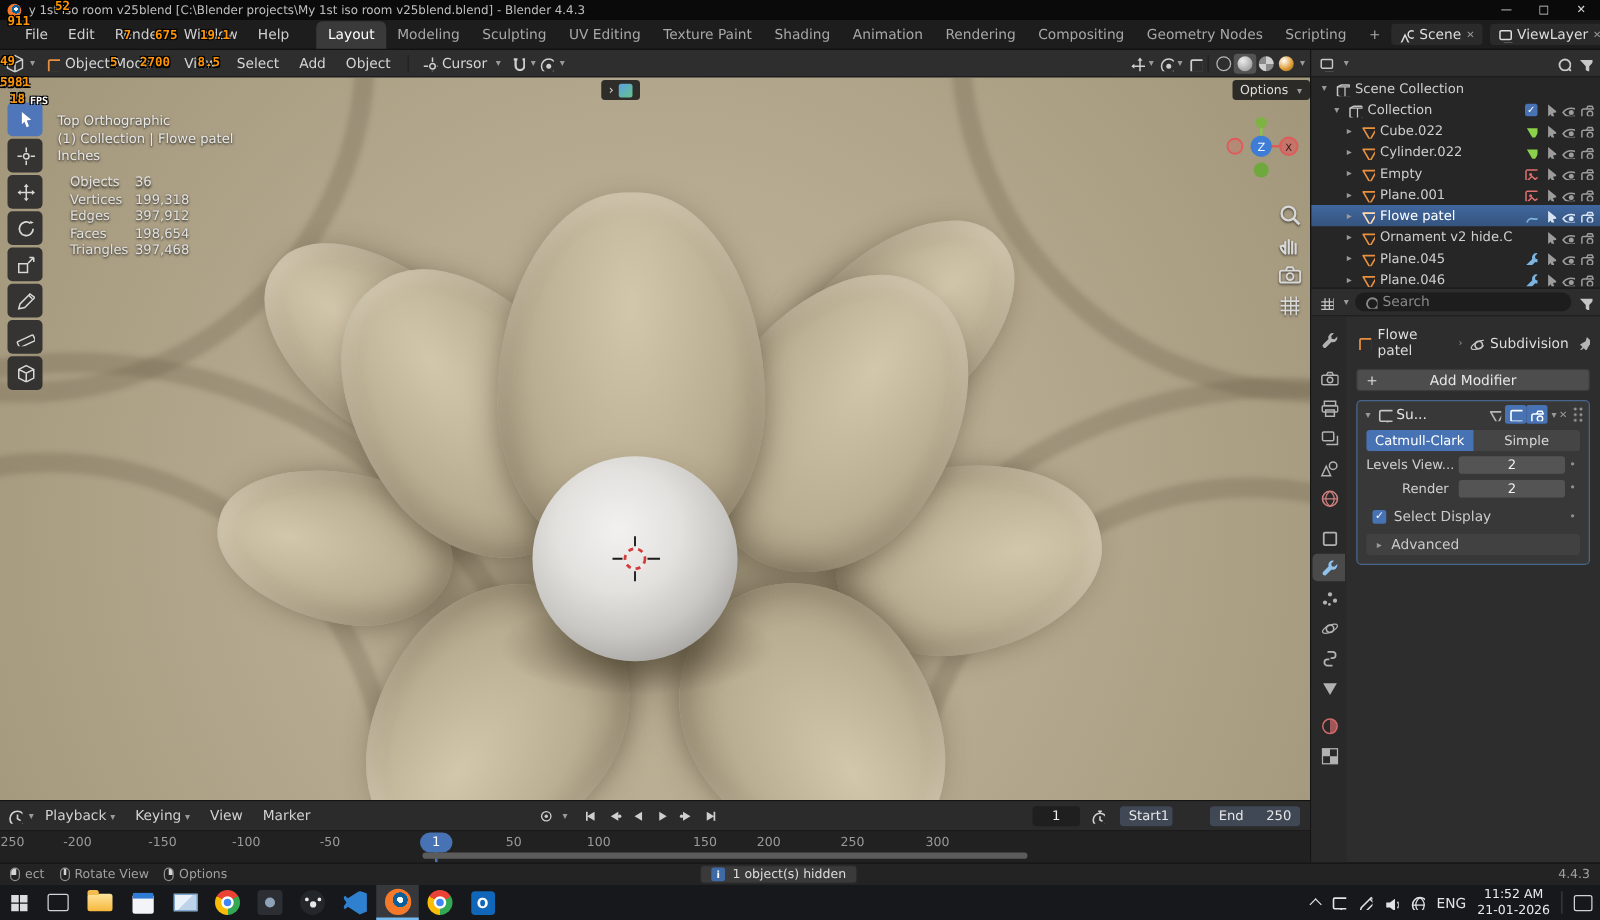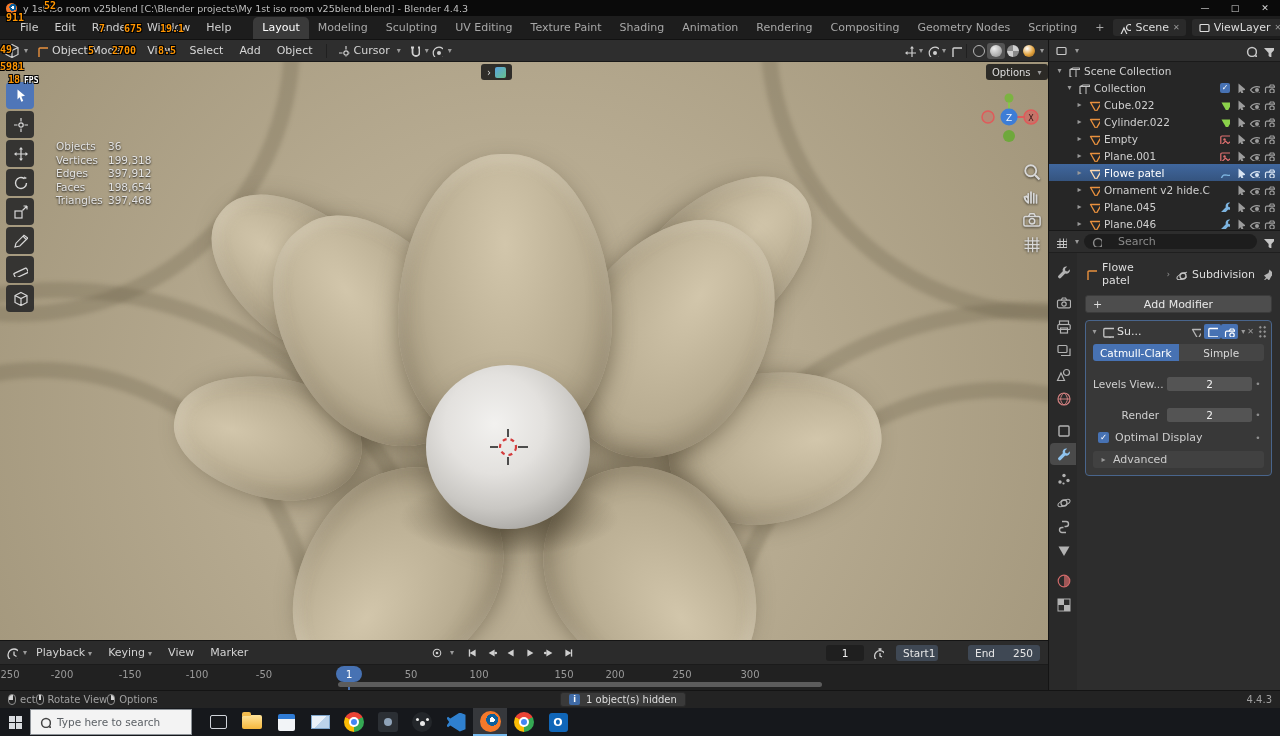--- a/index.html
+++ b/index.html
@@ -56,56 +56,56 @@
   .ol-body{position:absolute;top:22px;left:0;right:0}
   .ol-row{height:17px;display:flex;align-items:center;font-size:10.5px;color:#cfcfcf;padding-left:6px;gap:4px}
   .ol-row.sel{background:linear-gradient(#40679e,#35547f);color:#fff}
   .ol-exp{width:9px;font-size:8px;color:#9a9a9a;text-align:center}
   .ol-icons{margin-left:auto;display:flex;gap:4px;padding-right:5px;color:#9c9c9c;align-items:center}
   .olchk{width:10px;height:10px;background:#4772b3;border-radius:2px;color:#fff;font-size:8px;line-height:10px;text-align:center}
   .c-orange{color:#e9913e}.c-green{color:#8bd14a}.c-red{color:#e07070}.c-steel{color:#7db4e0}.c-gray{color:#c4c4c4}
   
   .props{position:absolute;left:1048px;top:230px;width:232px;height:460px;background:#2d2d2d;border-left:1px solid #141414;border-top:1px solid #191919}
   .pr-head{height:22px;display:flex;align-items:center;gap:5px;padding:0 6px;border-bottom:1px solid #1f1f1f;color:#c6c6c6}
-  .pr-search{flex:1;display:flex;align-items:center;gap:16px;background:#1d1d1d;border-radius:9px;height:15px;padding:0 7px;color:#8a8a8a}
+  .pr-search{flex:1;display:flex;align-items:center;gap:4px;background:#1d1d1d;border-radius:9px;height:15px;padding:0 7px;color:#8a8a8a}
   .pr-tabs{position:absolute;left:0;top:22px;width:28px;bottom:0;background:#292929;display:flex;flex-direction:column;align-items:center;padding-top:8px;gap:2px}
   .ptab{width:26px;height:22px;display:flex;align-items:center;justify-content:center;color:#b2b2b2;border-radius:4px 0 0 4px}
   .ptab.active{background:#4a4a4a;color:#fff}
   .pr-main{position:absolute;left:28px;top:22px;right:0;bottom:0}
   .bc{display:flex;align-items:center;gap:5px;padding:8px 8px 6px;color:#dedede}
   .addmod{margin:2px 8px;height:18px;background:#4d4d4d;border:1px solid #3b3b3b;border-radius:3px;display:flex;align-items:center;justify-content:center;color:#e8e8e8;position:relative}
   .addmod .pl{position:absolute;left:7px;color:#ddd}
   .modpanel{margin:7px 8px 0;background:#383838;border:1px solid #49658c;border-radius:4px;padding-bottom:5px}
   .mp-head{display:flex;align-items:center;gap:3px;height:21px;padding:0 4px;color:#e3e3e3}
   .mtog{width:17px;height:15px;border-radius:2px;display:flex;align-items:center;justify-content:center;color:#b5b5b5}
   .mtog.on{background:#4772b3;color:#fff}
   .dragdots{width:9px;height:13px;background-image:radial-gradient(#9a9a9a 1px,transparent 1.3px);background-size:4.5px 4.5px;margin-left:2px}
   .seg{display:flex;margin:2px 7px;height:17px;border-radius:3px;overflow:hidden;font-size:10.5px}
   .seg>div{flex:1;display:flex;align-items:center;justify-content:center;background:#454545;color:#d8d8d8}
   .seg>div.on{background:#4772b3;color:#fff}
-  .mrow{display:flex;align-items:center;height:17px;padding:0 7px;margin-top:14px}
+  .mrow{display:flex;align-items:center;height:17px;padding:0 7px;margin-top:2px}
   .mlabel{width:74px;text-align:right;padding-right:8px;color:#cfcfcf;font-size:10.5px;white-space:nowrap}
   .mval{flex:1;height:14px;background:#545454;border-radius:2.5px;display:flex;align-items:center;justify-content:center;color:#f2f2f2;font-size:10.5px}
   .mdot{width:12px;text-align:center;color:#8e8e8e;font-size:9px}
   .mchk{width:11px;height:11px;background:#4772b3;border-radius:2px;color:#fff;font-size:8.5px;line-height:11px;text-align:center;margin-right:6px}
   .adv{display:flex;align-items:center;gap:5px;height:17px;margin:5px 7px 2px;background:#414141;border-radius:3px;padding:0 6px;color:#cbcbcb}
   
   .timeline{position:absolute;left:0;top:640px;width:1048px;height:50px;background:#242424;border-top:1px solid #141414}
   .tl-head{position:relative;height:24px;background:#2b2b2b;display:flex;align-items:center;gap:2px;padding:0 6px;border-bottom:1px solid #1b1b1b;color:#d2d2d2}
   .tl-head .men{padding:0 7px}
   .tbt{width:17px;height:17px;display:flex;align-items:center;justify-content:center;color:#cfcfcf}
   .ffield{position:absolute;left:826px;top:4px;width:38px;height:16px;background:#1f1f1f;border-radius:3px;color:#f0f0f0;text-align:center;line-height:16px;font-size:10.5px}
   .sef{position:absolute;top:4px;height:16px;background:#3f4854;border-radius:3px;display:flex;align-items:center;justify-content:space-between;padding:0 7px;color:#e6e6e6;font-size:10.5px}
   .tl-ruler{position:absolute;top:24px;left:0;right:0;bottom:0;background:#212121}
   .tick{position:absolute;top:4px;font-size:10px;color:#9a9a9a;transform:translateX(-50%)}
   .playhead{position:absolute;left:336px;top:1px;width:26px;height:16px;background:#4772b3;border-radius:8px;color:#fff;text-align:center;line-height:16px;font-size:10.5px}
   .phline{position:absolute;left:348px;top:16px;width:2px;bottom:0;background:#4772b3}
   .tl-scroll{position:absolute;left:338px;width:484px;bottom:3px;height:5px;background:#5c5c5c;border-radius:3px}
   
-  .statusbar{position:absolute;left:0;top:690px;width:1280px;height:18px;background:#232323;border-top:1px solid #141414;display:flex;align-items:center;font-size:10px;color:#a0a0a0;padding:0 8px;gap:0}
+  .statusbar{position:absolute;left:0;top:690px;width:1280px;height:18px;background:#232323;border-top:1px solid #141414;display:flex;align-items:center;font-size:10px;color:#a0a0a0;padding:0 8px;gap:12px}
   .hint{display:flex;align-items:center;gap:4px}
   .mouseic{width:8px;height:11px;border:1px solid #8f8f8f;border-radius:4px;position:relative;display:inline-block}
   .mouseic::before{content:"";position:absolute;background:#d5d5d5}
   .mouseic.ml::before{left:0;top:0;width:3.5px;height:4.5px;border-radius:3px 0 0 0}
   .mouseic.mm::before{left:2.6px;top:0;width:2px;height:5px}
   .mouseic.mr::before{right:0;top:0;width:3.5px;height:4.5px;border-radius:0 3px 0 0}
   .note{position:absolute;left:560px;top:1px;height:15px;background:#3a3a3a;border:1px solid #2a2a2a;border-radius:3px;display:flex;align-items:center;gap:6px;padding:0 8px;color:#ddd}
   .noteic{width:11px;height:11px;background:#3f6aa5;border-radius:2px;color:#fff;font-size:8px;line-height:11px;text-align:center;font-weight:bold}
   
   .taskbar{position:absolute;left:0;top:708px;width:1280px;height:28px;background:#16181c;display:flex;align-items:center}
@@ -432,20 +432,25 @@
 
     <div class="fpill" style="left:481px;top:2px">
       <span>›</span>
       <span style="width:11px;height:11px;border-radius:2px;background:linear-gradient(135deg,#5aa2e0,#67c28a)"></span>
     </div>
     <div class="fpill" style="left:986px;top:2px">
       <span>Options</span>
       <span class="dd">▾</span>
     </div>
 
+    <div class="vp-text">
+      <div>Top Orthographic</div>
+      <div>(1) Collection | Flowe patel</div>
+      <div>Inches</div>
+    </div>
     <div class="vp-stats">
       <div class="r">
           <span class="l">Objects</span>
           <span>36</span>
         </div>
       <div class="r">
           <span class="l">Vertices</span>
           <span>199,318</span>
         </div>
       <div class="r">
@@ -885,21 +890,21 @@
           <span class="mval">2</span>
           <span class="mdot">•</span>
         </div>
         <div class="mrow">
           <span class="mlabel">Render</span>
           <span class="mval">2</span>
           <span class="mdot">•</span>
         </div>
         <div class="mrow" style="margin-top:6px;padding-left:12px">
           <span class="mchk">✓</span>
-          <span style="flex:1">Optimal Display</span>
+          <span style="flex:1">Select Display</span>
           <span class="mdot">•</span>
         </div>
         <div class="adv">
           <span class="ol-exp">▸</span>
           <span>Advanced</span>
         </div>
       </div>
     </div>
   </div>
 
@@ -1004,26 +1009,20 @@
       <span class="noteic">i</span>
       <span>1 object(s) hidden</span>
     </span>
     <span style="margin-left:auto">4.4.3</span>
   </div>
 
   <div class="taskbar">
     <span class="tstart">
         <span class="winlogo"></span>
       </span>
-    <span class="tsearch">
-      <svg class="ic ic12" style="color:#444">
-          <use href="#s-mag"></use>
-        </svg>
-      <span>Type here to search</span>
-    </span>
     <span class="ttv"></span>
     <span class="tapp">
         <span class="i-folder"></span>
       </span>
     <span class="tapp">
         <span class="i-cal"></span>
       </span>
     <span class="tapp">
         <span class="i-mail"></span>
       </span>
@@ -1041,20 +1040,42 @@
       </span>
     <span class="tapp active">
         <span class="i-blender"></span>
       </span>
     <span class="tapp">
         <span class="i-chrome"></span>
       </span>
     <span class="tapp">
         <span class="i-outlook"></span>
       </span>
+    <span class="tray">
+      <span class="chevup"></span>
+      <svg class="ic ic12">
+          <use href="#s-monitor"></use>
+        </svg>
+      <svg class="ic ic12">
+          <use href="#s-pen"></use>
+        </svg>
+      <svg class="ic ic12">
+          <use href="#s-vol"></use>
+        </svg>
+      <svg class="ic ic12">
+          <use href="#s-world"></use>
+        </svg>
+      <span>ENG</span>
+      <span class="tray-time">
+        <div>11:52 AM</div>
+        <div>21-01-2026</div>
+      </span>
+      <span class="traydiv"></span>
+      <span class="tray-note"></span>
+    </span>
   </div>
 
   <div>
     <span class="dbg" style="left:44px;top:0">52</span>
     <span class="dbg" style="left:6px;top:12px">911</span>
     <span class="dbg" style="left:0;top:44px">49</span>
     <span class="dbg" style="left:0;top:61px">5981</span>
     <span class="dbg" style="left:8px;top:74px">18</span>
     <span class="dbg white" style="left:24px;top:76px">FPS</span>
     <span class="dbg" style="left:99px;top:23px">7</span>

